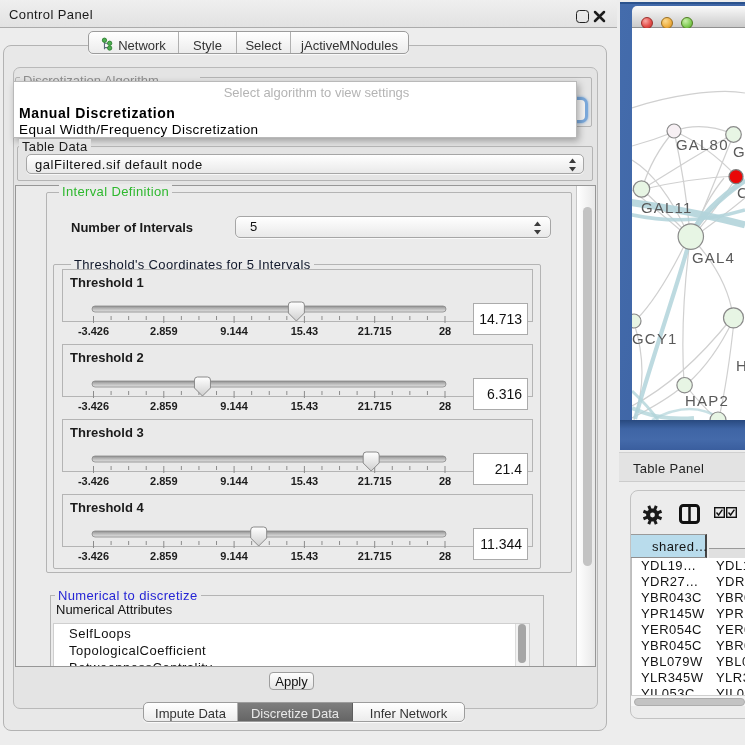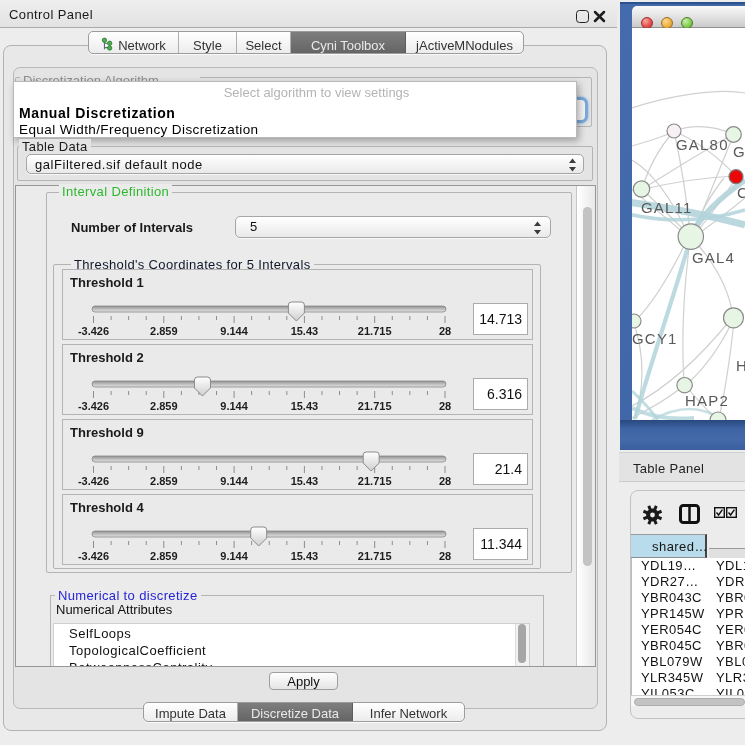--- a/index.html
+++ b/index.html
@@ -13,21 +13,21 @@
 .seg .s:last-child{border-right:none}
 .seg .sel{background:linear-gradient(#7e7e7e,#656565);color:#e9e9e9;border-right-color:#5e5e5e}
 .innerpanel{left:13px;top:67px;width:585px;height:642px;border:1px solid #b9b9b9;border-radius:7px;background:#e4e4e4}
 .group{border:1px solid #b4b4b4;border-radius:2px}
 .glabel{position:absolute;font-size:13px;padding:0 3px;white-space:nowrap;letter-spacing:.35px}
 .combo{border:1px solid #a6a6a6;border-radius:5px;background:linear-gradient(#ffffff,#e9e9e9);box-shadow:0 1px 0 rgba(255,255,255,.7)}
 .combo .ct{position:absolute;left:10px;top:2px;font-size:13px;color:#111;letter-spacing:.55px}
 .scrollpane{left:15px;top:185px;width:581px;height:482px;border:1px solid #979797;background:#ebebeb;overflow:hidden}
 .vtrack{position:absolute;background:linear-gradient(to right,#ffffff,#f2f2f2 55%,#e7e7e7);border-left:1px solid #c6c6c6}
 .vthumb{position:absolute;background:#c3c3c3;border-radius:5px}
-.tbox{position:absolute;left:46px;width:471px;height:71px;border:1px solid #b4b4b4;background:#eaeaea}
+.tbox{position:absolute;left:46px;width:471px;height:53px;border:1px solid #b4b4b4;background:#eaeaea}
 .tbox .tt{position:absolute;left:7px;top:5px;font-size:13px;font-weight:bold;color:#1a1a1a}
 .ticklab{position:absolute;font-size:11px;font-weight:bold;color:#1d1d1d;transform:translateX(-50%)}
 .vfield{position:absolute;left:410px;top:33px;width:55px;height:32px;background:#fff;border:1px solid #ababab;font-size:14px;color:#111;text-align:right;line-height:30px;padding-right:5px}
 .btn{border:1px solid #9e9e9e;border-radius:4px;background:linear-gradient(#fefefe,#e5e5e5);font-size:13px;color:#111;text-align:center}
 .popup{left:13px;top:81px;width:564px;height:57px;background:#fff;border:1px solid #b9b9b9;box-shadow:2px 3px 7px rgba(0,0,0,.3)}
 .popup .r1{position:absolute;left:0;top:3px;width:100%;text-align:center;font-size:13px;color:#b4b4b4;padding-left:43px}
 .popup .r2{position:absolute;left:5px;top:23px;font-size:14px;font-weight:bold;color:#000;letter-spacing:.6px}
 .popup .r3{position:absolute;left:5px;top:40px;font-size:13.5px;color:#000;letter-spacing:.4px}
 .listitem{position:absolute;left:15px;font-size:13px;color:#111;white-space:nowrap;letter-spacing:.5px}
 .bluewin{left:620px;top:2px;width:125px;height:448px;background:linear-gradient(100deg,#446cac,#3a5fa0)}
@@ -53,21 +53,20 @@
 <div class="abs outerpanel"></div>
 <div class="abs seg" style="left:88px;top:31px;height:23px">
     <div class="s" style="width:90px"><svg width="13" height="16" viewBox="0 0 15 18" style="margin-right:4px">
         <path d="M4 4 V14 M4 7 H9 M4 12 H9" stroke="#5a6b7a" stroke-width="1.3" fill="none"></path>
         <circle cx="4" cy="3.5" r="2.5" fill="#4caf50" stroke="#2e7d32"></circle>
         <circle cx="10" cy="7" r="2.5" fill="#4caf50" stroke="#2e7d32"></circle>
         <circle cx="10" cy="12.5" r="2.5" fill="#4caf50" stroke="#2e7d32"></circle>
       </svg>Network</div>
     <div class="s" style="width:58px">Style</div>
     <div class="s" style="width:54px">Select</div>
-    <div class="s sel" style="width:115px">Cyni Toolbox</div>
     <div class="s" style="width:117px">jActiveMNodules</div>
   </div>
 <div class="abs innerpanel"></div>
 <div class="abs group" style="left:15px;top:77px;width:577px;height:50px"></div>
 <div class="abs" style="left:20px;top:71px;width:180px;height:10px;overflow:hidden;background:#e4e4e4"><span style="font-size:13px;color:#8d8d8d;padding:0 3px">Discretization Algorithm</span></div>
 <div class="abs" style="left:548px;top:97px;width:40px;height:26px;border:3px solid #7aa8da;border-radius:7px;background:#f3f3f3;box-shadow:0 0 3px #7aa8da"></div>
 <div class="abs popup">
     <div class="r1">Select algorithm to view settings</div>
     <div class="r2">Manual Discretization</div>
     <div class="r3">Equal Width/Frequency Discretization</div>
@@ -139,21 +138,21 @@
       </svg>
       <span class="ticklab" style="left:30.5px;top:55px">-3.426</span>
       <span class="ticklab" style="left:100.8px;top:55px">2.859</span>
       <span class="ticklab" style="left:171.1px;top:55px">9.144</span>
       <span class="ticklab" style="left:241.4px;top:55px">15.43</span>
       <span class="ticklab" style="left:311.7px;top:55px">21.715</span>
       <span class="ticklab" style="left:382.0px;top:55px">28</span>
       <div class="vfield">6.316</div>
     </div>
     <div class="tbox" style="top:233px">
-      <div class="tt">Threshold 9</div>
+      <div class="tt">Threshold 3</div>
       <svg style="position:absolute;left:0;top:0" width="471" height="71" viewBox="0 0 471 71">
         <defs>
           <linearGradient id="tr2" x1="0" y1="0" x2="0" y2="1">
             <stop offset="0" stop-color="#8f8f8f"></stop>
             <stop offset="0.45" stop-color="#b9b9b9"></stop>
             <stop offset="1" stop-color="#e3e3e3"></stop>
           </linearGradient>
           <linearGradient id="th2" x1="0" y1="0" x2="0" y2="1">
             <stop offset="0" stop-color="#ffffff"></stop>
             <stop offset="1" stop-color="#cfcfcf"></stop>
@@ -206,21 +205,21 @@
       <div class="listitem" style="top:36px">BetweennessCentrality</div>
       <div style="position:absolute;right:0;top:0;width:14.5px;height:45px;background:#f2f2f2;border-left:1px solid #dcdcdc">
         <div style="position:absolute;left:2.5px;top:0;width:8px;height:39px;background:#a6a6a6;border-radius:4px"></div>
       </div>
     </div>
     <div class="vtrack" style="left:560px;top:0;width:20px;height:482px">
       <div class="vthumb" style="left:6px;top:21px;width:8.5px;height:359px"></div>
     </div>
   </div>
 <div class="abs glabel" style="left:59px;top:184px;color:#2eb82e;background:#ebebeb;z-index:3">Interval Definition</div>
-<div class="abs btn" style="left:269px;top:672px;width:69px;height:18px;line-height:17px">Apply</div>
+<div class="abs btn" style="left:269px;top:672px;width:45px;height:18px;line-height:17px">Apply</div>
 <div class="abs seg" style="left:143px;top:702px;height:20px">
     <div class="s" style="width:94px">Impute Data</div>
     <div class="s sel" style="width:115px">Discretize Data</div>
     <div class="s" style="width:111px">Infer Network</div>
   </div>
 <div class="abs bluewin">
     <div class="topline"></div>
   </div>
 <div class="abs bluebot"></div>
 <div class="abs wtitle">

